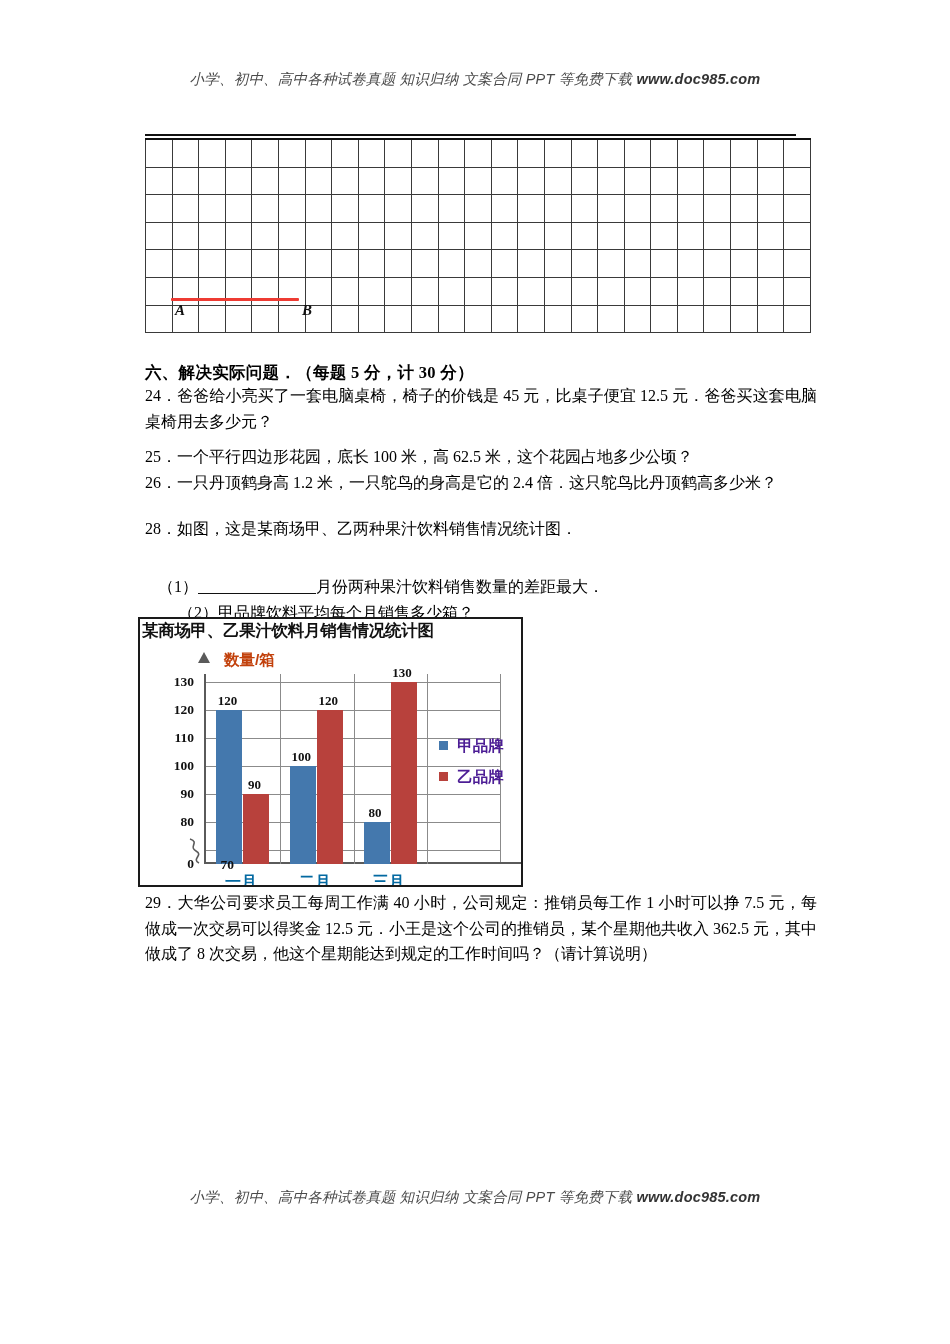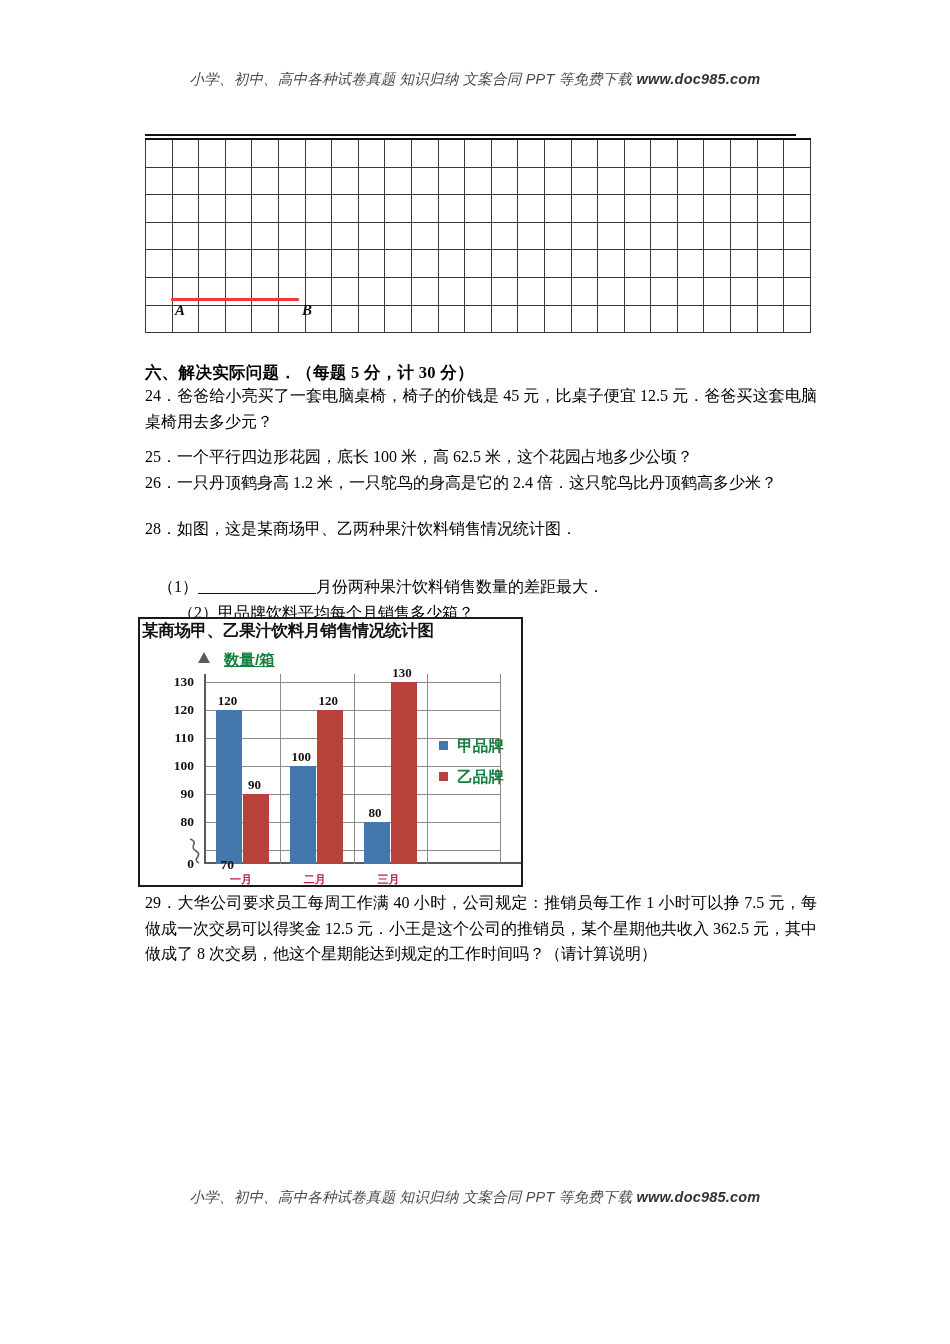--- a/index.html
+++ b/index.html
@@ -83,27 +83,27 @@
   }
   .bar{position:absolute;bottom:0;}
   .bar.a{background:#4478ad;}
   .bar.b{background:#b8413c;}
   .barval{
     position:absolute;font-size:13px;font-weight:600;color:#111;
     transform:translateX(-50%);white-space:nowrap;
     font-family:"Liberation Serif","DejaVu Serif",serif;
   }
   .xlab{
-    position:absolute;font-size:11px;font-weight:600;color:#be185d;
+    position:absolute;font-size:16px;font-weight:600;color:#0369a1;
     transform:translateX(-50%);white-space:nowrap;
   }
   .axname{
-    position:absolute;font-size:15.5px;font-weight:600;color:#15803d;white-space:nowrap;text-decoration:underline;
-  }
-  .legend-item{position:absolute;font-size:15.5px;font-weight:600;color:#15803d;white-space:nowrap;}
+    position:absolute;font-size:15.5px;font-weight:600;color:#c2410c;white-space:nowrap;
+  }
+  .legend-item{position:absolute;font-size:15.5px;font-weight:600;color:#4c1d95;white-space:nowrap;}
   .lg-sw{display:inline-block;width:9px;height:9px;vertical-align:1px;margin-right:9px;}
   .lg-sw.a{background:#4478ad;}
   .lg-sw.b{background:#b8413c;}
   .arrow-up{
     position:absolute;width:0;height:0;border-left:6px solid transparent;
     border-right:6px solid transparent;border-bottom:11px solid #5a5a5a;
   }
   .xaxis-ext{position:absolute;height:2px;background:#5a5a5a;}
   .brk{position:absolute;}
 </style>

